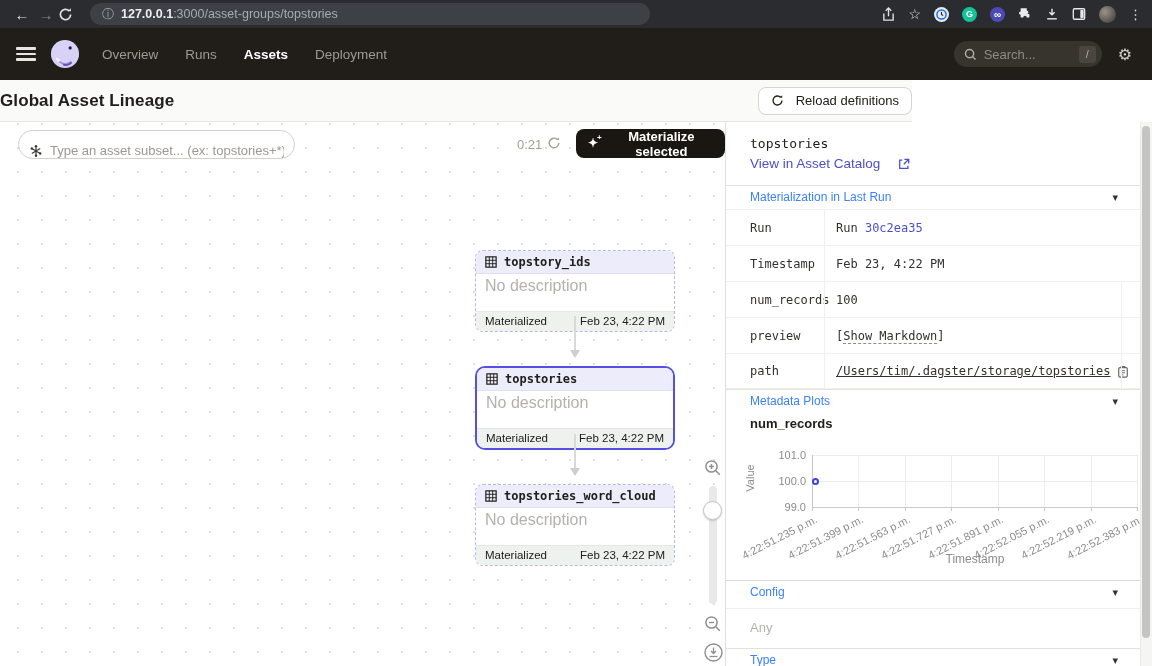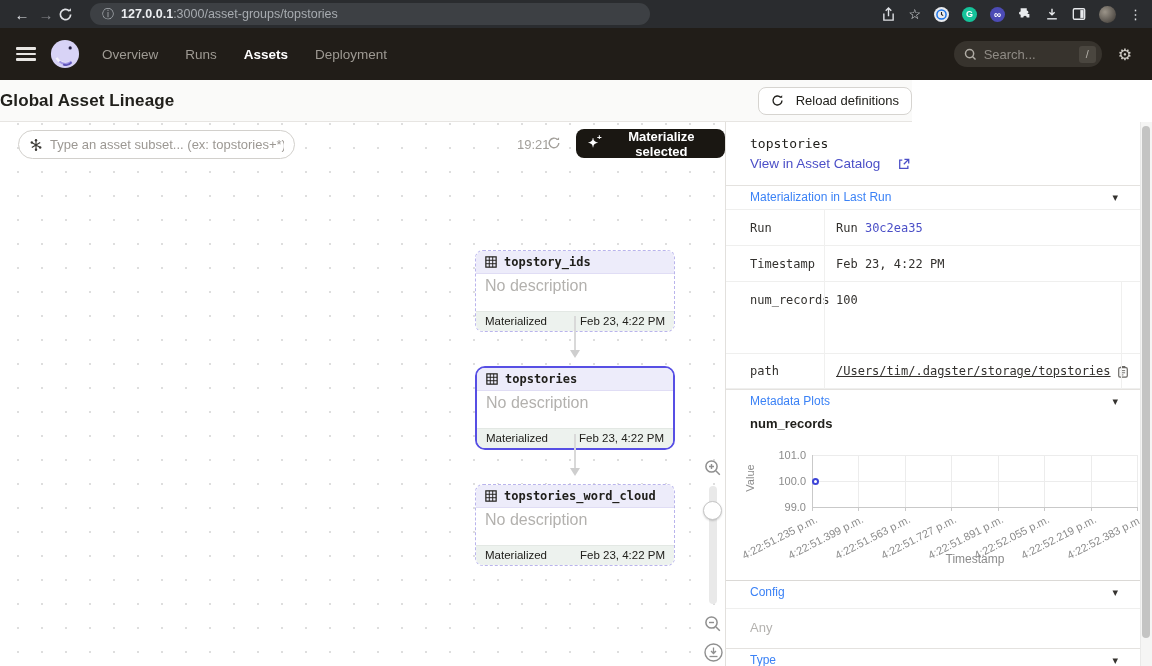--- a/index.html
+++ b/index.html
@@ -46,21 +46,21 @@
                  border-bottom:1px solid #e7e5e2; display:flex; align-items:center; padding:0 0; }
   .page-title { font-size:17px; font-weight:bold; color:#21201c; letter-spacing:.1px; }
   .reload-btn { margin-left:auto; height:28px; border:1px solid #d6d4d0; border-radius:8px; background:#fff;
                 display:flex; align-items:center; gap:12px; padding:0 12px; font-size:13px; color:#21201c; cursor:pointer; }
 
   
   .graph { position:absolute; left:0; top:122px; width:726px; height:544px; background:#fff;
            background-image:radial-gradient(circle, #dedede 1.3px, transparent 1.4px);
            background-size:24px 24px; background-position:6px 14px; border-right:1px solid #e2e0dd; }
   .filter-pill { position:absolute; left:18px; top:8px; width:277px; height:29px; border:1px solid #d2d0cc;
-                 border-radius:15px; background:#fff; display:flex; align-items:center; gap:7px; padding:0 10px; }
+                 border-radius:15px; background:#fff; display:flex; align-items:flex-end; gap:7px; padding:0 10px; }
   .filter-pill input { flex:1; min-width:0; border:none; outline:none; font-size:13px; color:#21201c; background:transparent; }
   .filter-pill input::placeholder { color:#9c9893; }
   .timer { position:absolute; left:517px; top:15px; color:#a3a09b; font-size:13px; }
   .mini-refresh { position:absolute; left:547px; top:14px; }
   .mat-btn { position:absolute; left:576px; top:7px; height:29px; border-radius:8px; background:#1a1712;
              color:#fff; font-size:13px; font-weight:bold; display:flex; align-items:center; gap:7px;
              padding:0 12px; border:none; cursor:pointer; }
   .sparkle { font-size:12px; position:relative; top:-1px; }
   .sparkle sup { font-size:8px; position:relative; left:-1px; top:-2px; }
 
@@ -229,21 +229,21 @@
     <div class="filter-pill">
       <svg width="14" height="14" viewBox="0 0 16 16">
         <path d="M8 2.5v11M3.2 5.2l9.6 5.6M12.8 5.2L3.2 10.8" stroke="#3b3935" stroke-width="1.3"></path>
         <circle cx="8" cy="2.5" r="1.4" fill="#3b3935"></circle>
           <circle cx="8" cy="13.5" r="1.4" fill="#3b3935"></circle>
         <circle cx="3.2" cy="5.2" r="1.4" fill="#3b3935"></circle>
           <circle cx="12.8" cy="10.8" r="1.4" fill="#3b3935"></circle>
       </svg>
       <input placeholder="Type an asset subset... (ex: topstories+*)" style="">
     </div>
-    <span class="timer">19:21</span>
+    <span class="timer">0:21</span>
     <span class="mini-refresh">
       <svg width="14" height="14" viewBox="0 0 16 16">
           <path d="M13.5 8a5.5 5.5 0 1 1-1.6-3.9" fill="none" stroke="#a3a09b" stroke-width="1.6"></path>
           <path d="M13.8 1.4v3.3h-3.3z" fill="#a3a09b"></path>
         </svg>
     </span>
     <button class="mat-btn">
       <span class="sparkle"><span>✦</span><sup>+</sup></span>
       <span>Materialize selected</span>
     </button>
@@ -340,20 +340,24 @@
       <span class="r-val"><span>Run </span><span class="link-blue">30c2ea35</span></span>
     </div>
     <div class="row mono" style="top:123px;">
       <span class="r-label">Timestamp</span>
       <span class="r-val">Feb 23, 4:22 PM</span>
     </div>
     <div class="row mono" style="top:159px;">
       <span class="r-label">num_records</span>
       <span class="r-val">100</span>
     </div>
+    <div class="row mono" style="top:195px;">
+      <span class="r-label">preview</span>
+      <span class="r-val"><span>[</span><span class="md-link">Show Markdown</span><span>]</span></span>
+    </div>
     <div class="row mono" style="top:231px; border-bottom:1px solid #efefee;">
       <span class="r-label">path</span>
       <span class="r-val" style="display:flex; align-items:center; gap:6px;">
         <span class="path-link">/Users/tim/.dagster/storage/topstories</span>
         <svg width="12" height="13" viewBox="0 0 14 15">
             <rect x="2" y="3" width="10" height="11" rx="1.5" fill="none" stroke="#6b6966" stroke-width="1.4"></rect>
             <path d="M5 3V1.8h4V3" fill="none" stroke="#6b6966" stroke-width="1.4"></path>
             <path d="M4.5 6.5h5M4.5 9h5M4.5 11.5h3" stroke="#6b6966" stroke-width="1.1"></path>
           </svg>
       </span>

